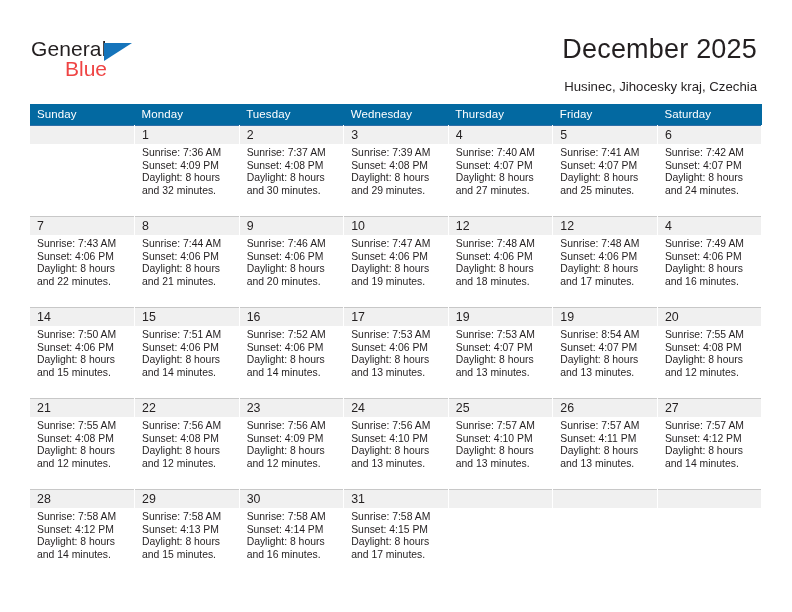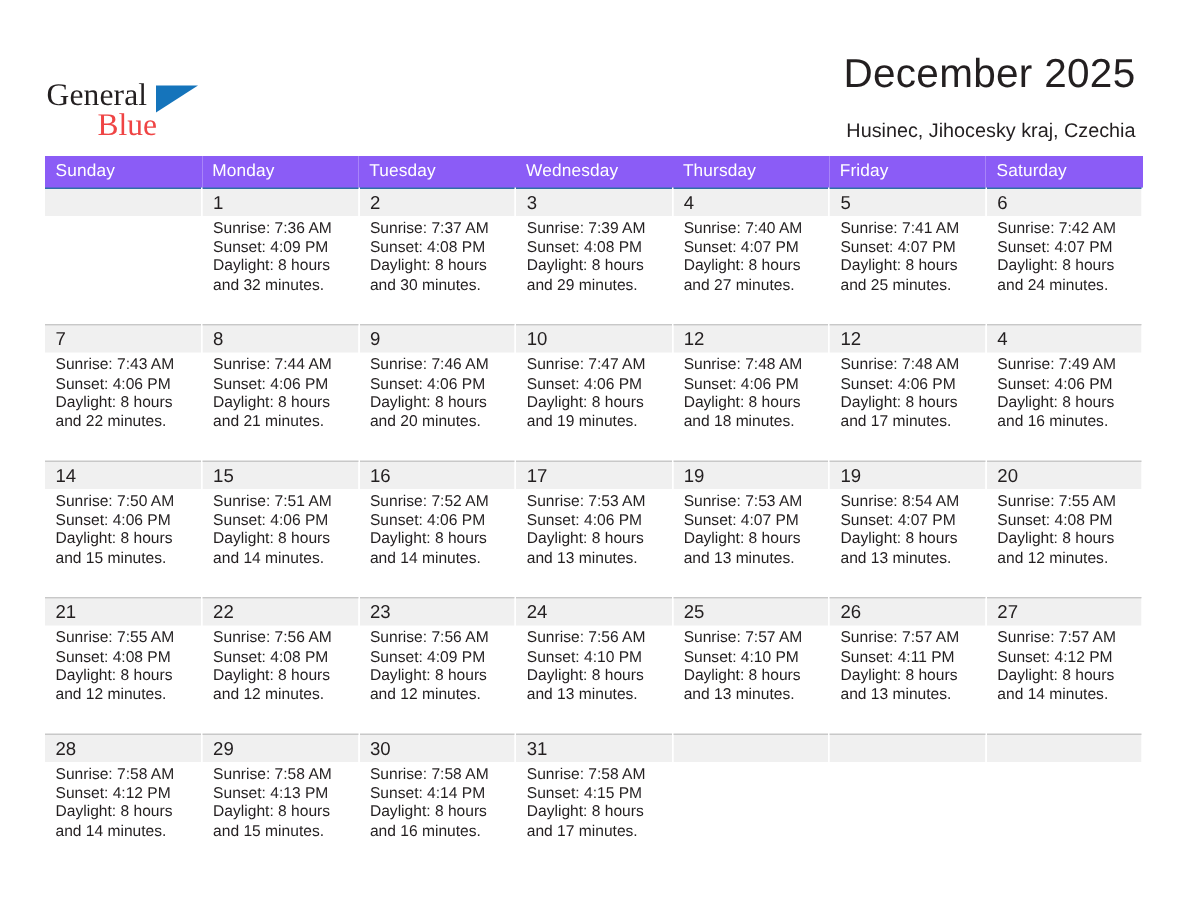--- a/index.html
+++ b/index.html
@@ -24,24 +24,23 @@
   
   .top {
     position: absolute;
     left: 0; top: 0;
     width: 792px;
     height: 104px;
   }
   .logo {
     position: absolute;
     left: 31px;
-    top: 52px;
+    top: 38px;
     width: 130px;
     height: 48px;
-    font-family: Liberation Serif, serif;
   }
   .logo-general {
     position: absolute;
     left: 0;
     top: 0;
     font-size: 21px;
     letter-spacing: 0.1px;
     color: #231f20;
     line-height: 22px;
     white-space: nowrap;
@@ -88,21 +87,21 @@
     position: absolute;
     left: 30px;
     top: 104px;
     width: 732px;
     border-collapse: collapse;
     table-layout: fixed;
   }
   .cal col { width: 104.57px; }
 
   .cal thead th {
-    background: #8b5cf6;
+    background: #0369a1;
     color: #ffffff;
     font-size: 11.5px;
     font-weight: normal;
     text-align: left;
     padding: 4px 0 5px 7px;
     height: 12px;
     border: none;
     letter-spacing: 0.1px;
   }
 

